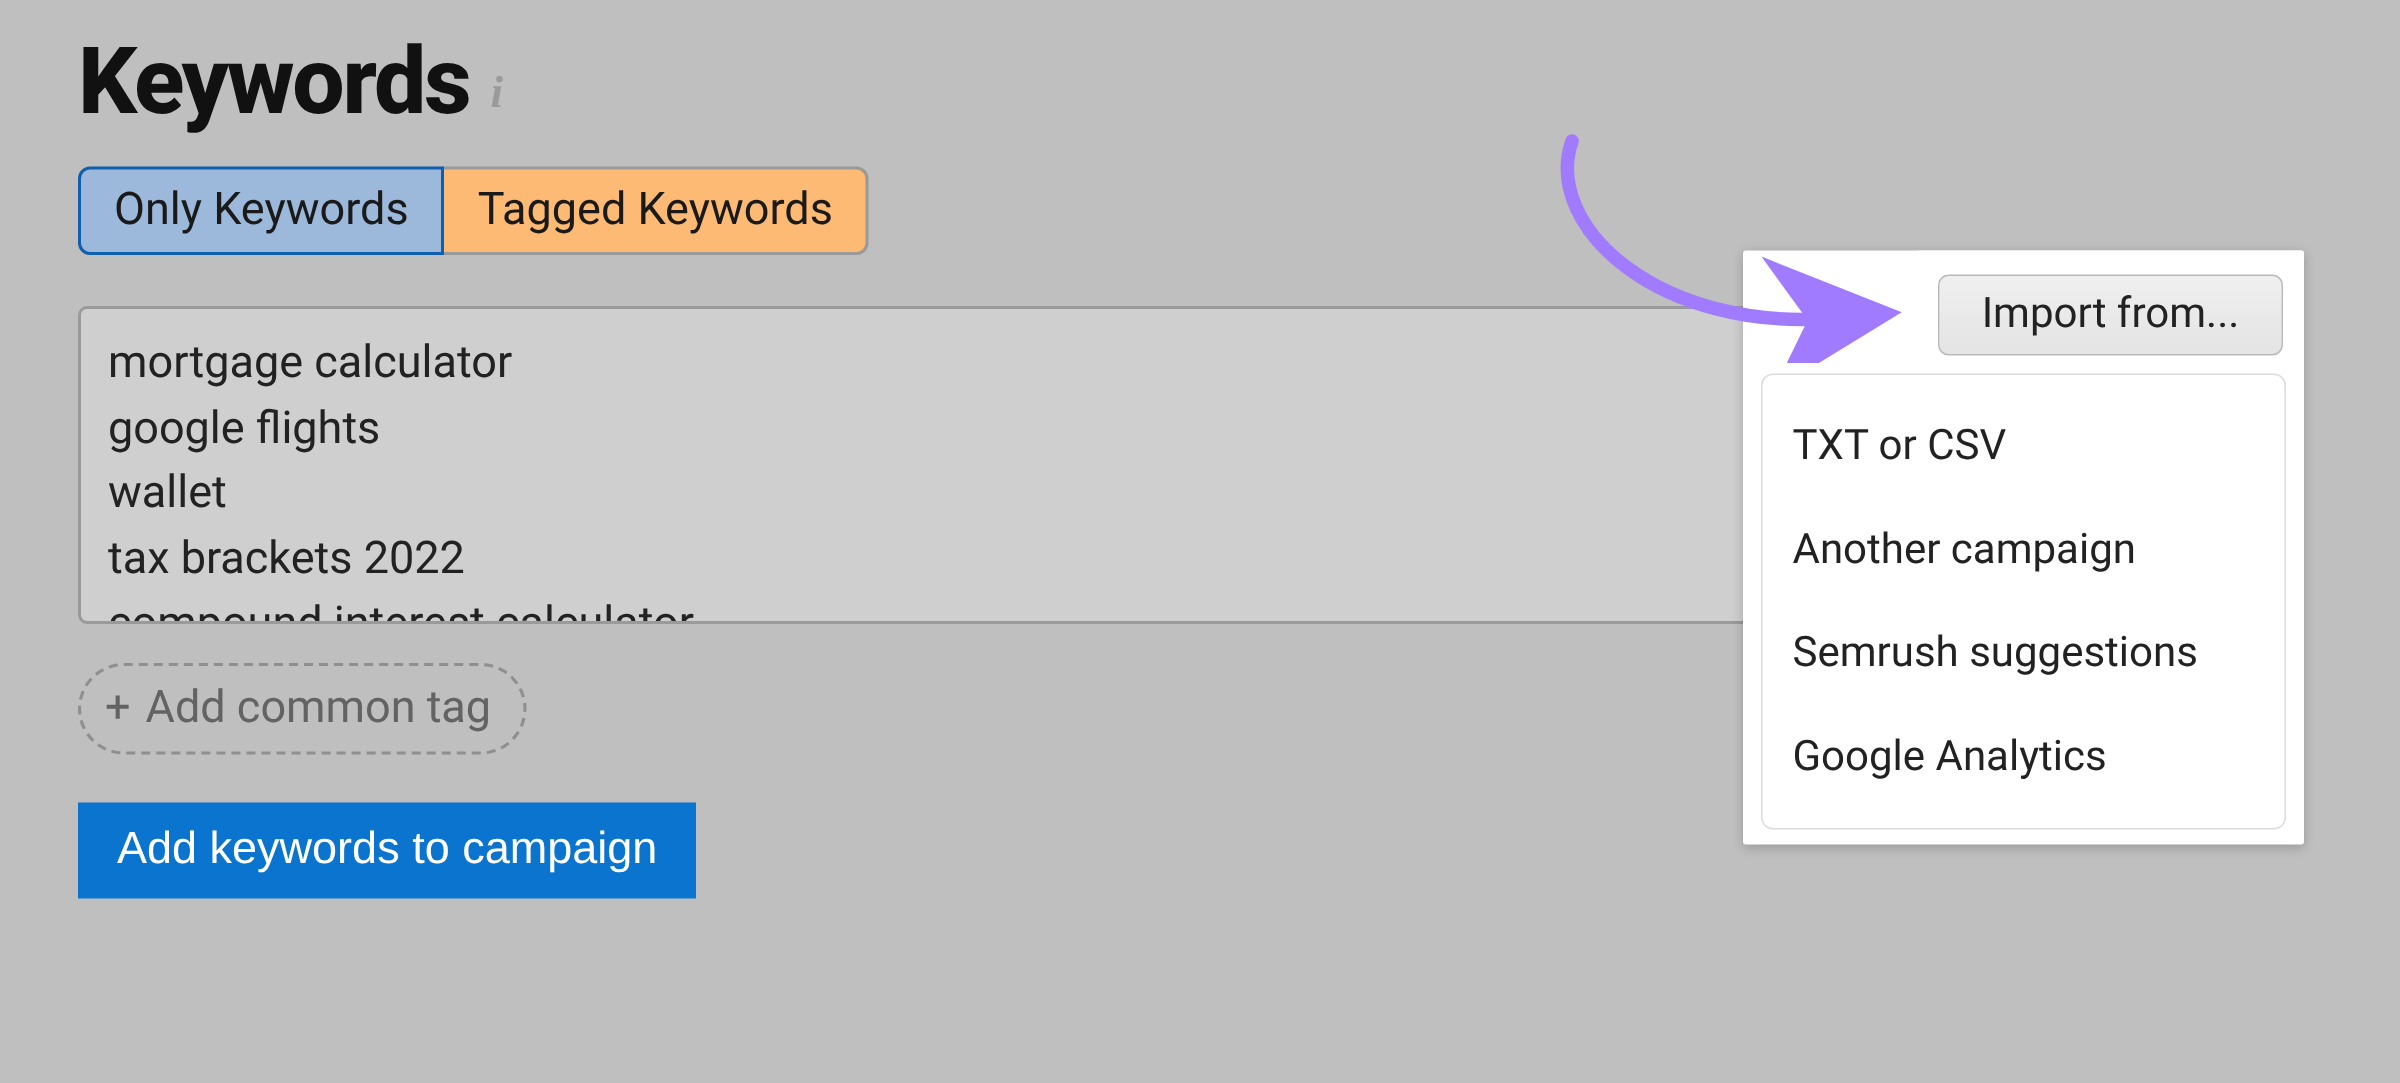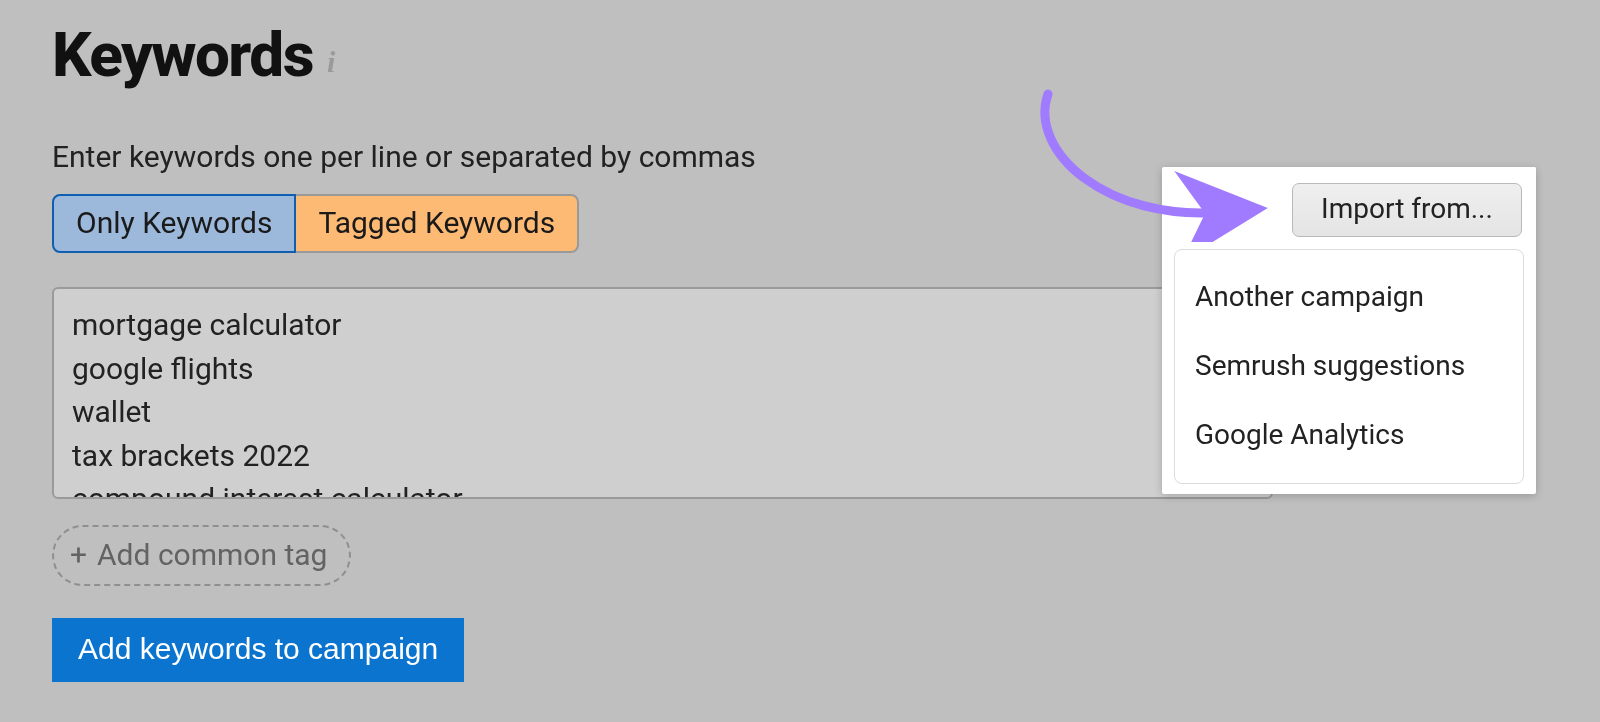--- a/index.html
+++ b/index.html
@@ -188,21 +188,20 @@
 </style>
 </head>
 <body>
 
 <div class="page">
   <div class="title-row">
     <h1>Keywords</h1>
     <span class="info-icon">i</span>
   </div>
 
-  <div class="instructions">Enter keywords one per line or separated by commas</div>
 
   <div class="tab-row">
     <div class="tab active">Only Keywords</div>
     <div class="tab">Tagged Keywords</div>
   </div>
 
   <textarea class="kw-textarea" style="">mortgage calculator
 google flights
 wallet
 tax brackets 2022
@@ -215,20 +214,21 @@
 
   <div>
     <button class="submit-btn">Add keywords to campaign</button>
   </div>
 </div>
 
 <div class="import-wrap">
   <div class="import-btn-bg"></div>
   <div class="import-btn">Import from...</div>
   <div class="import-menu">
+    <div class="import-item">TXT or CSV</div>
     <div class="import-item">Another campaign</div>
     <div class="import-item">Semrush suggestions</div>
     <div class="import-item">Google Analytics</div>
   </div>
 </div>
 
 <svg class="arrow" width="260" height="160" viewBox="0 0 260 160">
   <defs>
     <marker id="arrowhead" markerWidth="12" markerHeight="12" refX="6" refY="6" orient="auto">
       <path d="M1,1 L11,6 L1,11 L4,6 Z" fill="#a07bff"></path>

